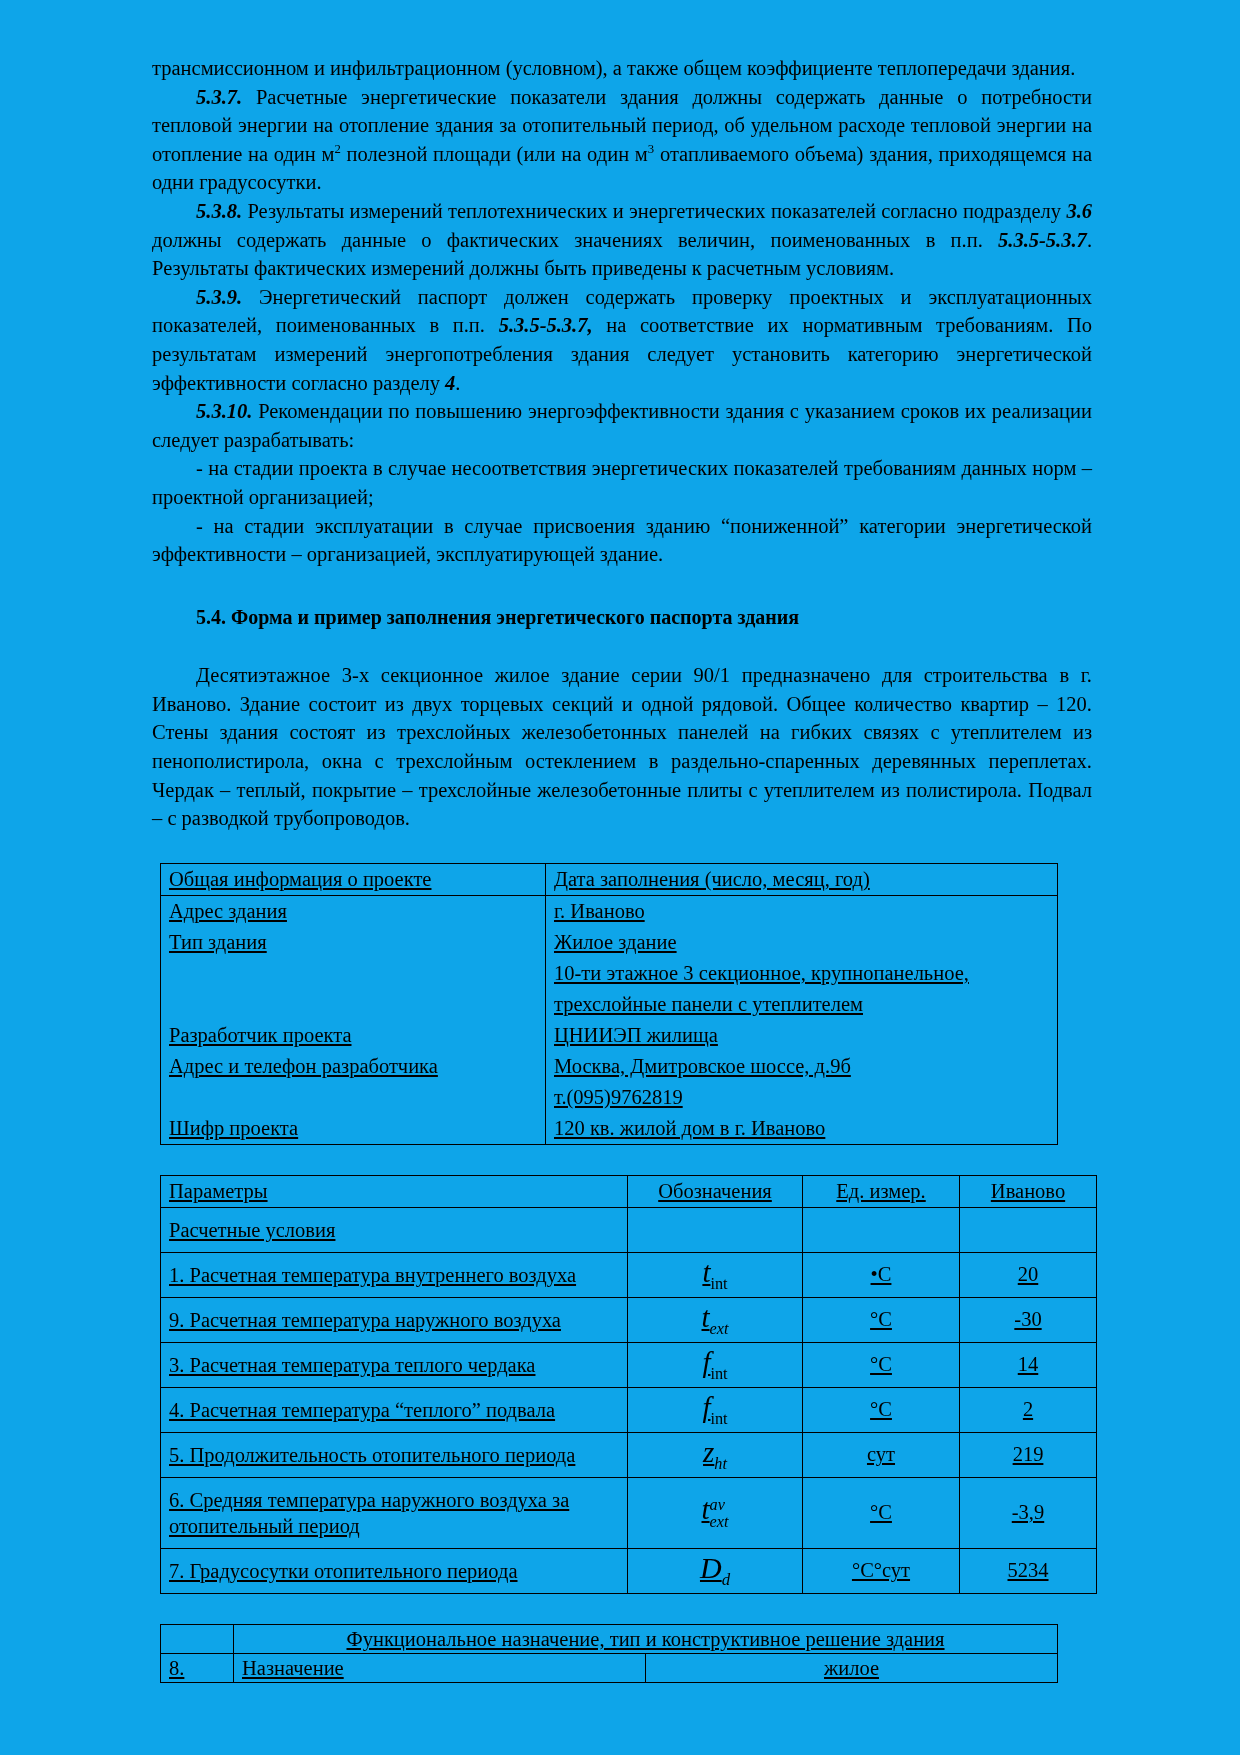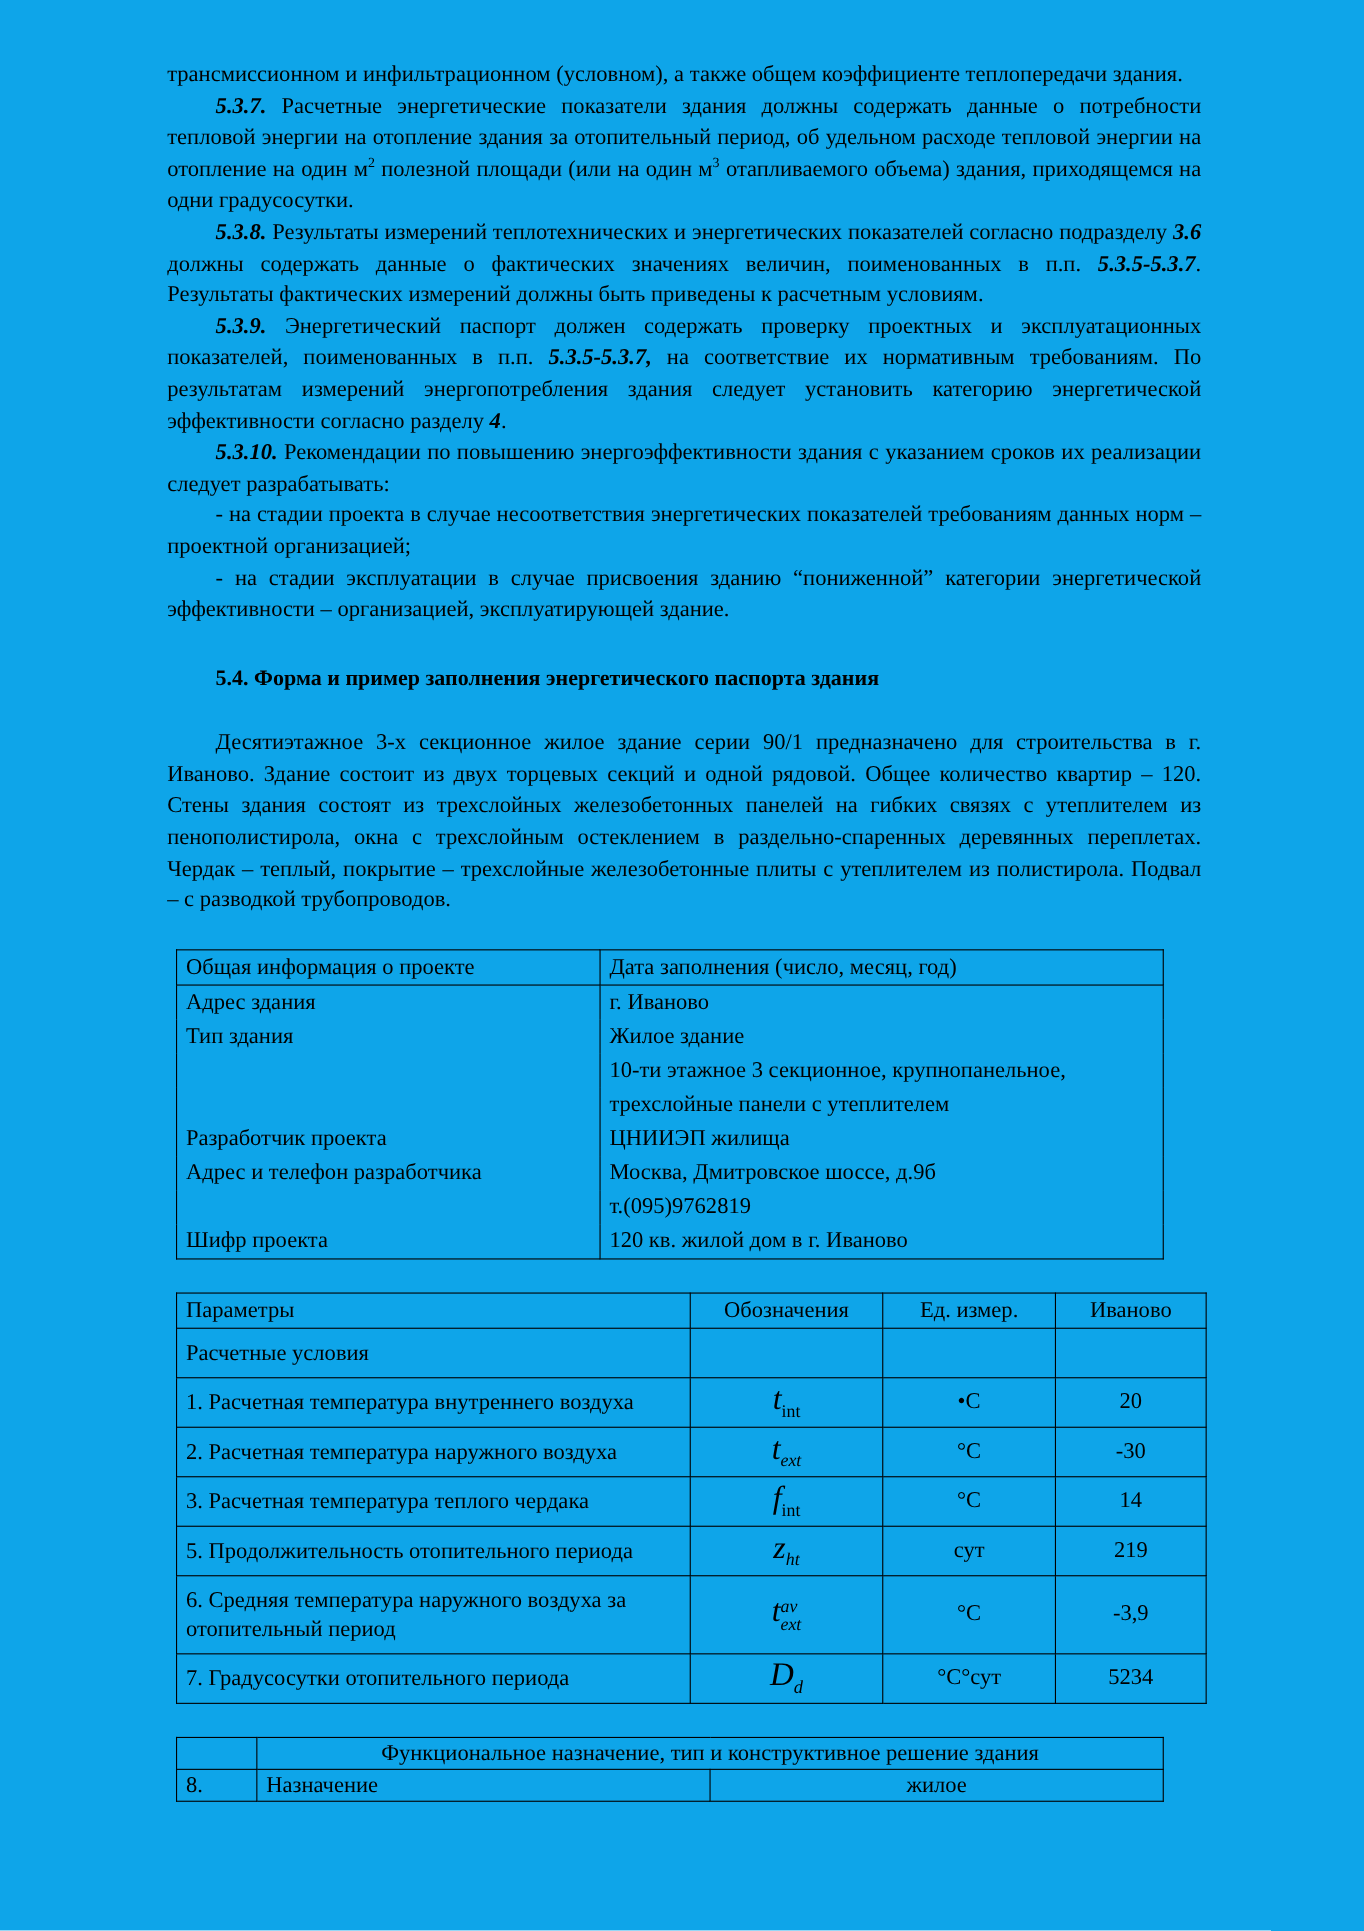--- a/index.html
+++ b/index.html
@@ -52,20 +52,21 @@
   .intro-para {
     margin-top: 30px;
   }
 
   
   table.doc-table {
     border-collapse: collapse;
     font-size: 20.5px;
     line-height: 26px;
     table-layout: fixed;
+    text-decoration: underline;
   }
   table.doc-table td, table.doc-table th {
     border: 1.6px solid #000;
     padding: 2px 8px 3px 8px;
     font-weight: normal;
     vertical-align: top;
     text-align: left;
   }
   .tbl-wrap { margin-top: 30px; }
 
@@ -210,33 +211,39 @@
         </tr>
 
         <tr>
           <td class="p-name">1. Расчетная температура внутреннего воздуха</td>
           <td class="p-sym"><span class="sym"><span>t</span><sub>int</sub></span></td>
           <td class="p-unit">•C</td>
           <td class="p-val">20</td>
         </tr>
 
         <tr>
-          <td class="p-name">2. Расчетная температура наружного воздуха</td>
+          <td class="p-name">9. Расчетная температура наружного воздуха</td>
           <td class="p-sym"><span class="sym"><span>t</span><sub class="ital">ext</sub></span></td>
           <td class="p-unit">°C</td>
           <td class="p-val">-30</td>
         </tr>
 
         <tr>
           <td class="p-name">3. Расчетная температура теплого чердака</td>
           <td class="p-sym"><span class="sym"><span>f</span><sub>int</sub></span></td>
           <td class="p-unit">°C</td>
           <td class="p-val">14</td>
         </tr>
 
+        <tr>
+          <td class="p-name">4. Расчетная температура “теплого” подвала</td>
+          <td class="p-sym"><span class="sym"><span>f</span><sub>int</sub></span></td>
+          <td class="p-unit">°C</td>
+          <td class="p-val">2</td>
+        </tr>
 
         <tr>
           <td class="p-name">5. Продолжительность отопительного периода</td>
           <td class="p-sym"><span class="sym"><span>z</span><sub class="ital">ht</sub></span></td>
           <td class="p-unit">сут</td>
           <td class="p-val">219</td>
         </tr>
 
         <tr>
           <td class="p-name">6. Средняя температура наружного воздуха за отопительный период</td>

